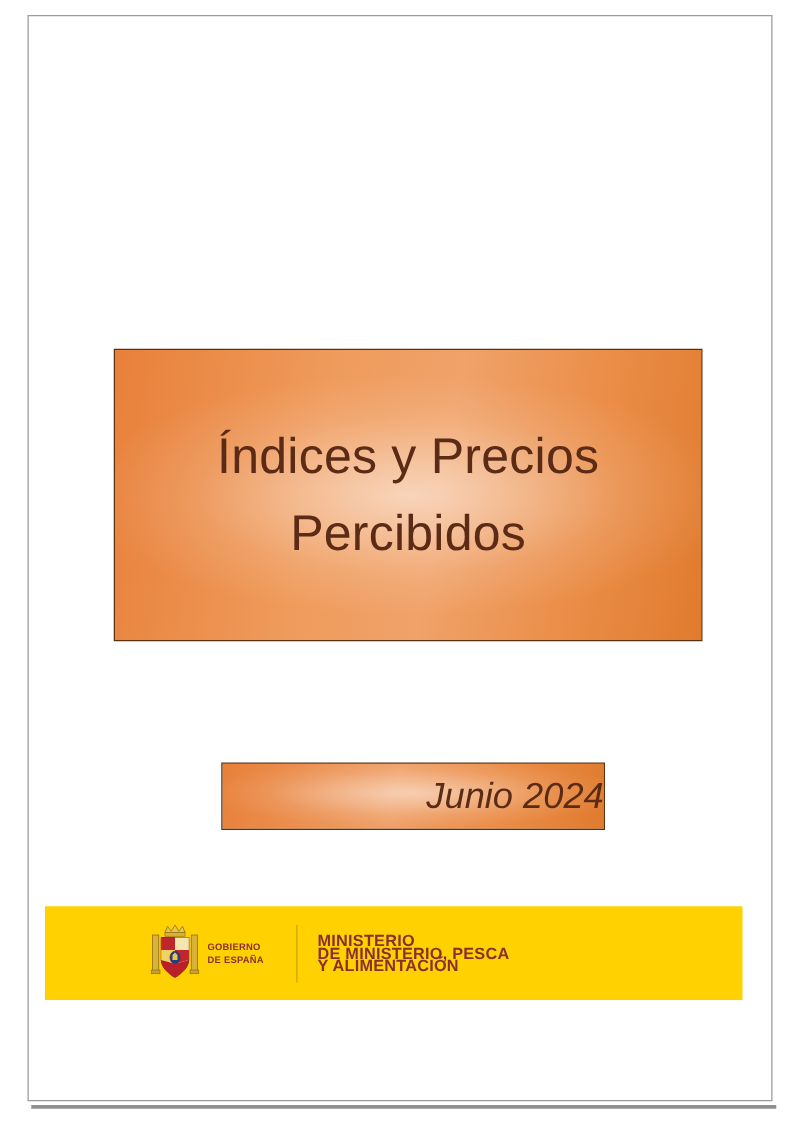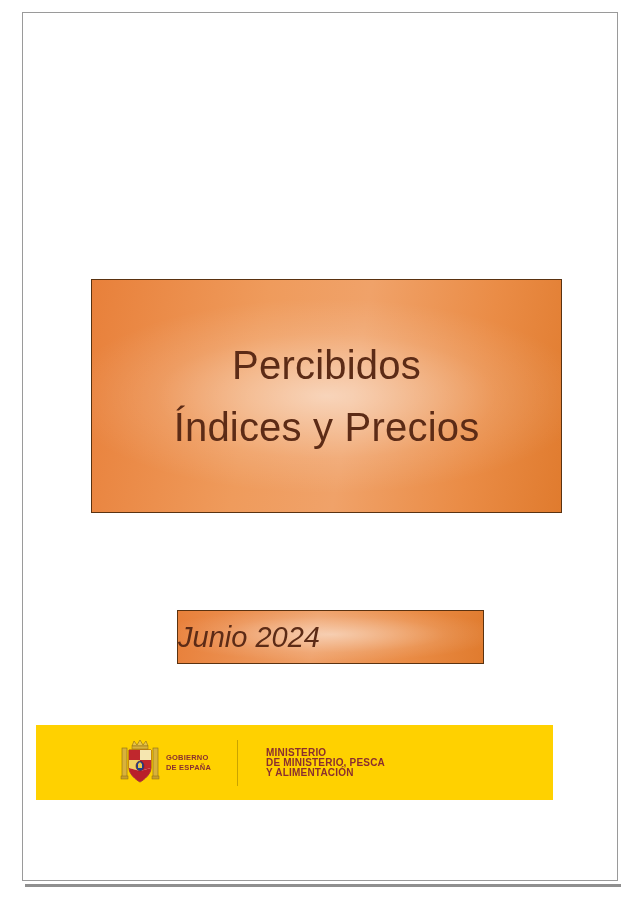--- a/index.html
+++ b/index.html
@@ -68,35 +68,35 @@
     top: 597px;
     width: 307px;
     height: 54px;
     box-sizing: border-box;
     border: 1px solid #5a3210;
     background:
       radial-gradient(ellipse 75% 70% at 50% 45%, rgba(255,255,255,0.5) 0%, rgba(255,255,255,0.1) 50%, rgba(255,255,255,0) 75%),
       linear-gradient(100deg, #e8803a 0%, #efa068 45%, #ea8c46 75%, #e07b2e 100%);
     display: flex;
     align-items: center;
-    justify-content: flex-start;
+    justify-content: flex-end;
   }
   .date-text {
     color: #5c2b16;
     font-size: 29px;
     font-style: italic;
     white-space: nowrap;
   }
 
   
   .gov-band {
     position: absolute;
     left: 13px;
     top: 712px;
-    width: 517px;
+    width: 558px;
     height: 75px;
     background: #ffd100;
     display: flex;
     align-items: center;
   }
   .crest-wrap {
     width: 130px;
     display: flex;
     align-items: center;
     justify-content: flex-end;
@@ -112,41 +112,40 @@
     white-space: nowrap;
   }
   .divider {
     width: 1px;
     height: 46px;
     background: #c9a300;
     margin: 0 16px 0 26px;
   }
   .ministry-text {
     color: #8a2f2f;
-    font-size: 10px;
+    font-size: 13px;
     line-height: 10px;
     font-weight: bold;
     letter-spacing: 0.2px;
     white-space: nowrap;
-    margin-left: 12px;
   }
   .crest {
     width: 40px;
     height: 50px;
     display: block;
   }
 </style>
 </head>
 <body>
 
 <div class="page">
 
   <div class="title-plaque">
+    <div class="title-line">Índices y Precios</div>
     <div class="title-line">Percibidos</div>
-    <div class="title-line">Índices y Precios</div>
   </div>
 
   <div class="date-plaque">
     <div class="date-text">Junio 2024</div>
   </div>
 
   <div class="gov-band">
     <div class="crest-wrap">
       <svg class="crest" viewBox="0 0 40 50">
 

